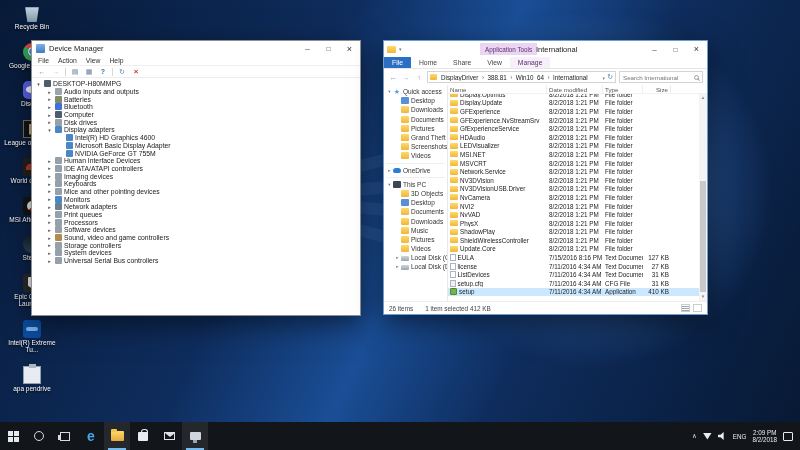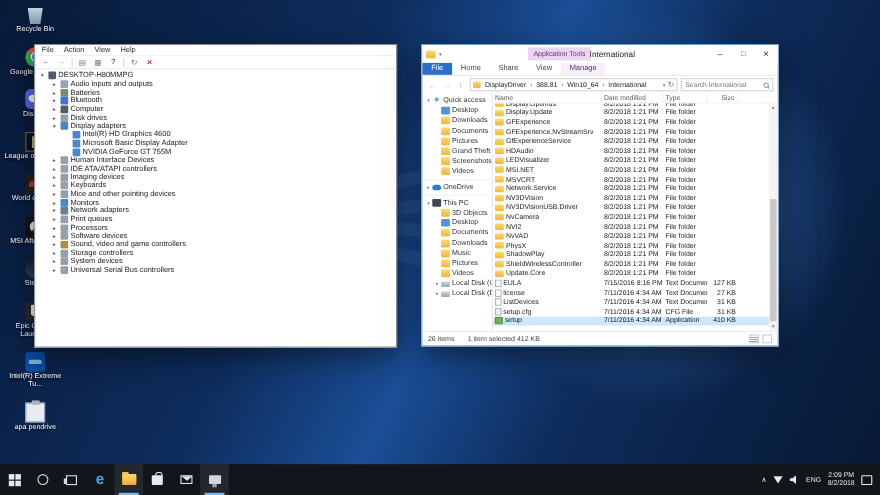--- a/index.html
+++ b/index.html
@@ -226,20 +226,29 @@
         <div class="di di-intel-extreme-tuning"></div>
         <div class="dlabel">Intel(R) Extreme Tu...</div>
       </div>
       <div class="dicon">
         <div class="di di-apa-pendrive"></div>
         <div class="dlabel">apa pendrive</div>
       </div>
     </div>
 
   <div class="win dm">
+    <div class="titlebar">
+      <div class="dm-appicon"></div>
+      <div class="ttext">Device Manager</div>
+      <div class="wbtns">
+        <div class="wbtn wbtn-min"></div>
+        <div class="wbtn wbtn-max"></div>
+        <div class="wbtn wbtn-close"></div>
+      </div>
+    </div>
     <div class="menubar">
         <div class="menuitem">File</div>
         <div class="menuitem">Action</div>
         <div class="menuitem">View</div>
         <div class="menuitem">Help</div>
       </div>
     <div class="dm-toolbar">
       <div class="tbico ic-back"></div>
       <div class="tbico ic-fwd"></div>
       <div class="tbsep"></div>

